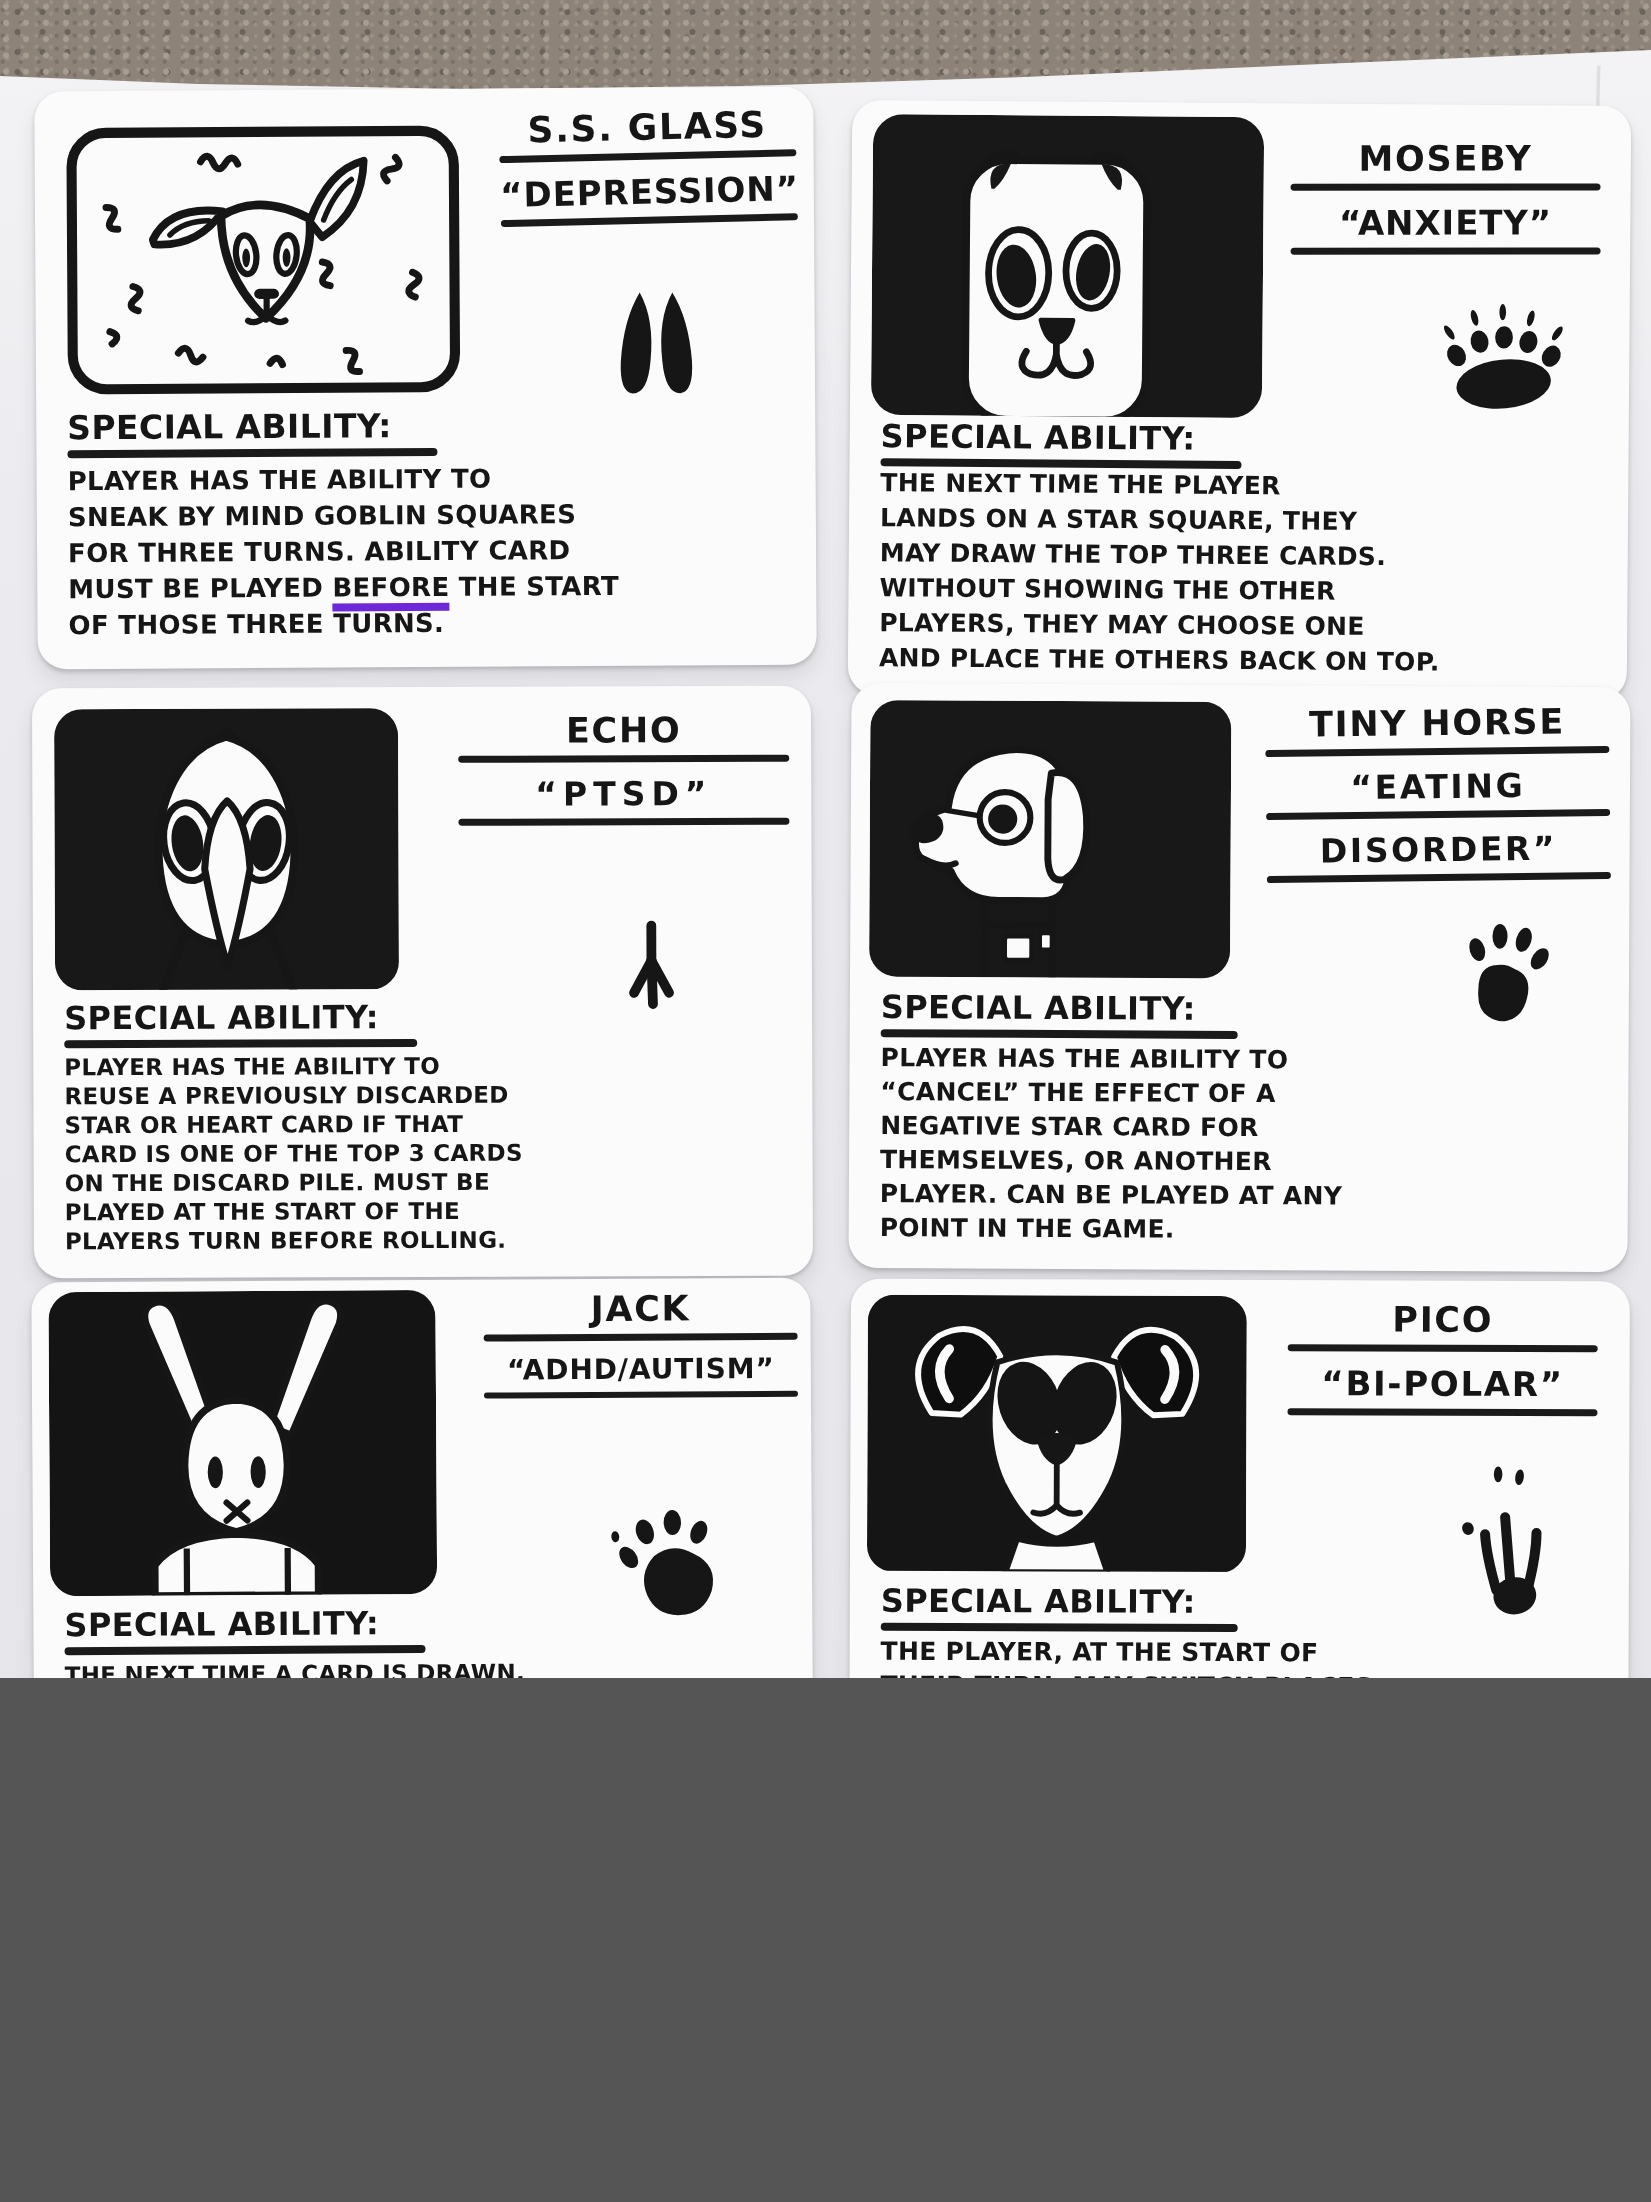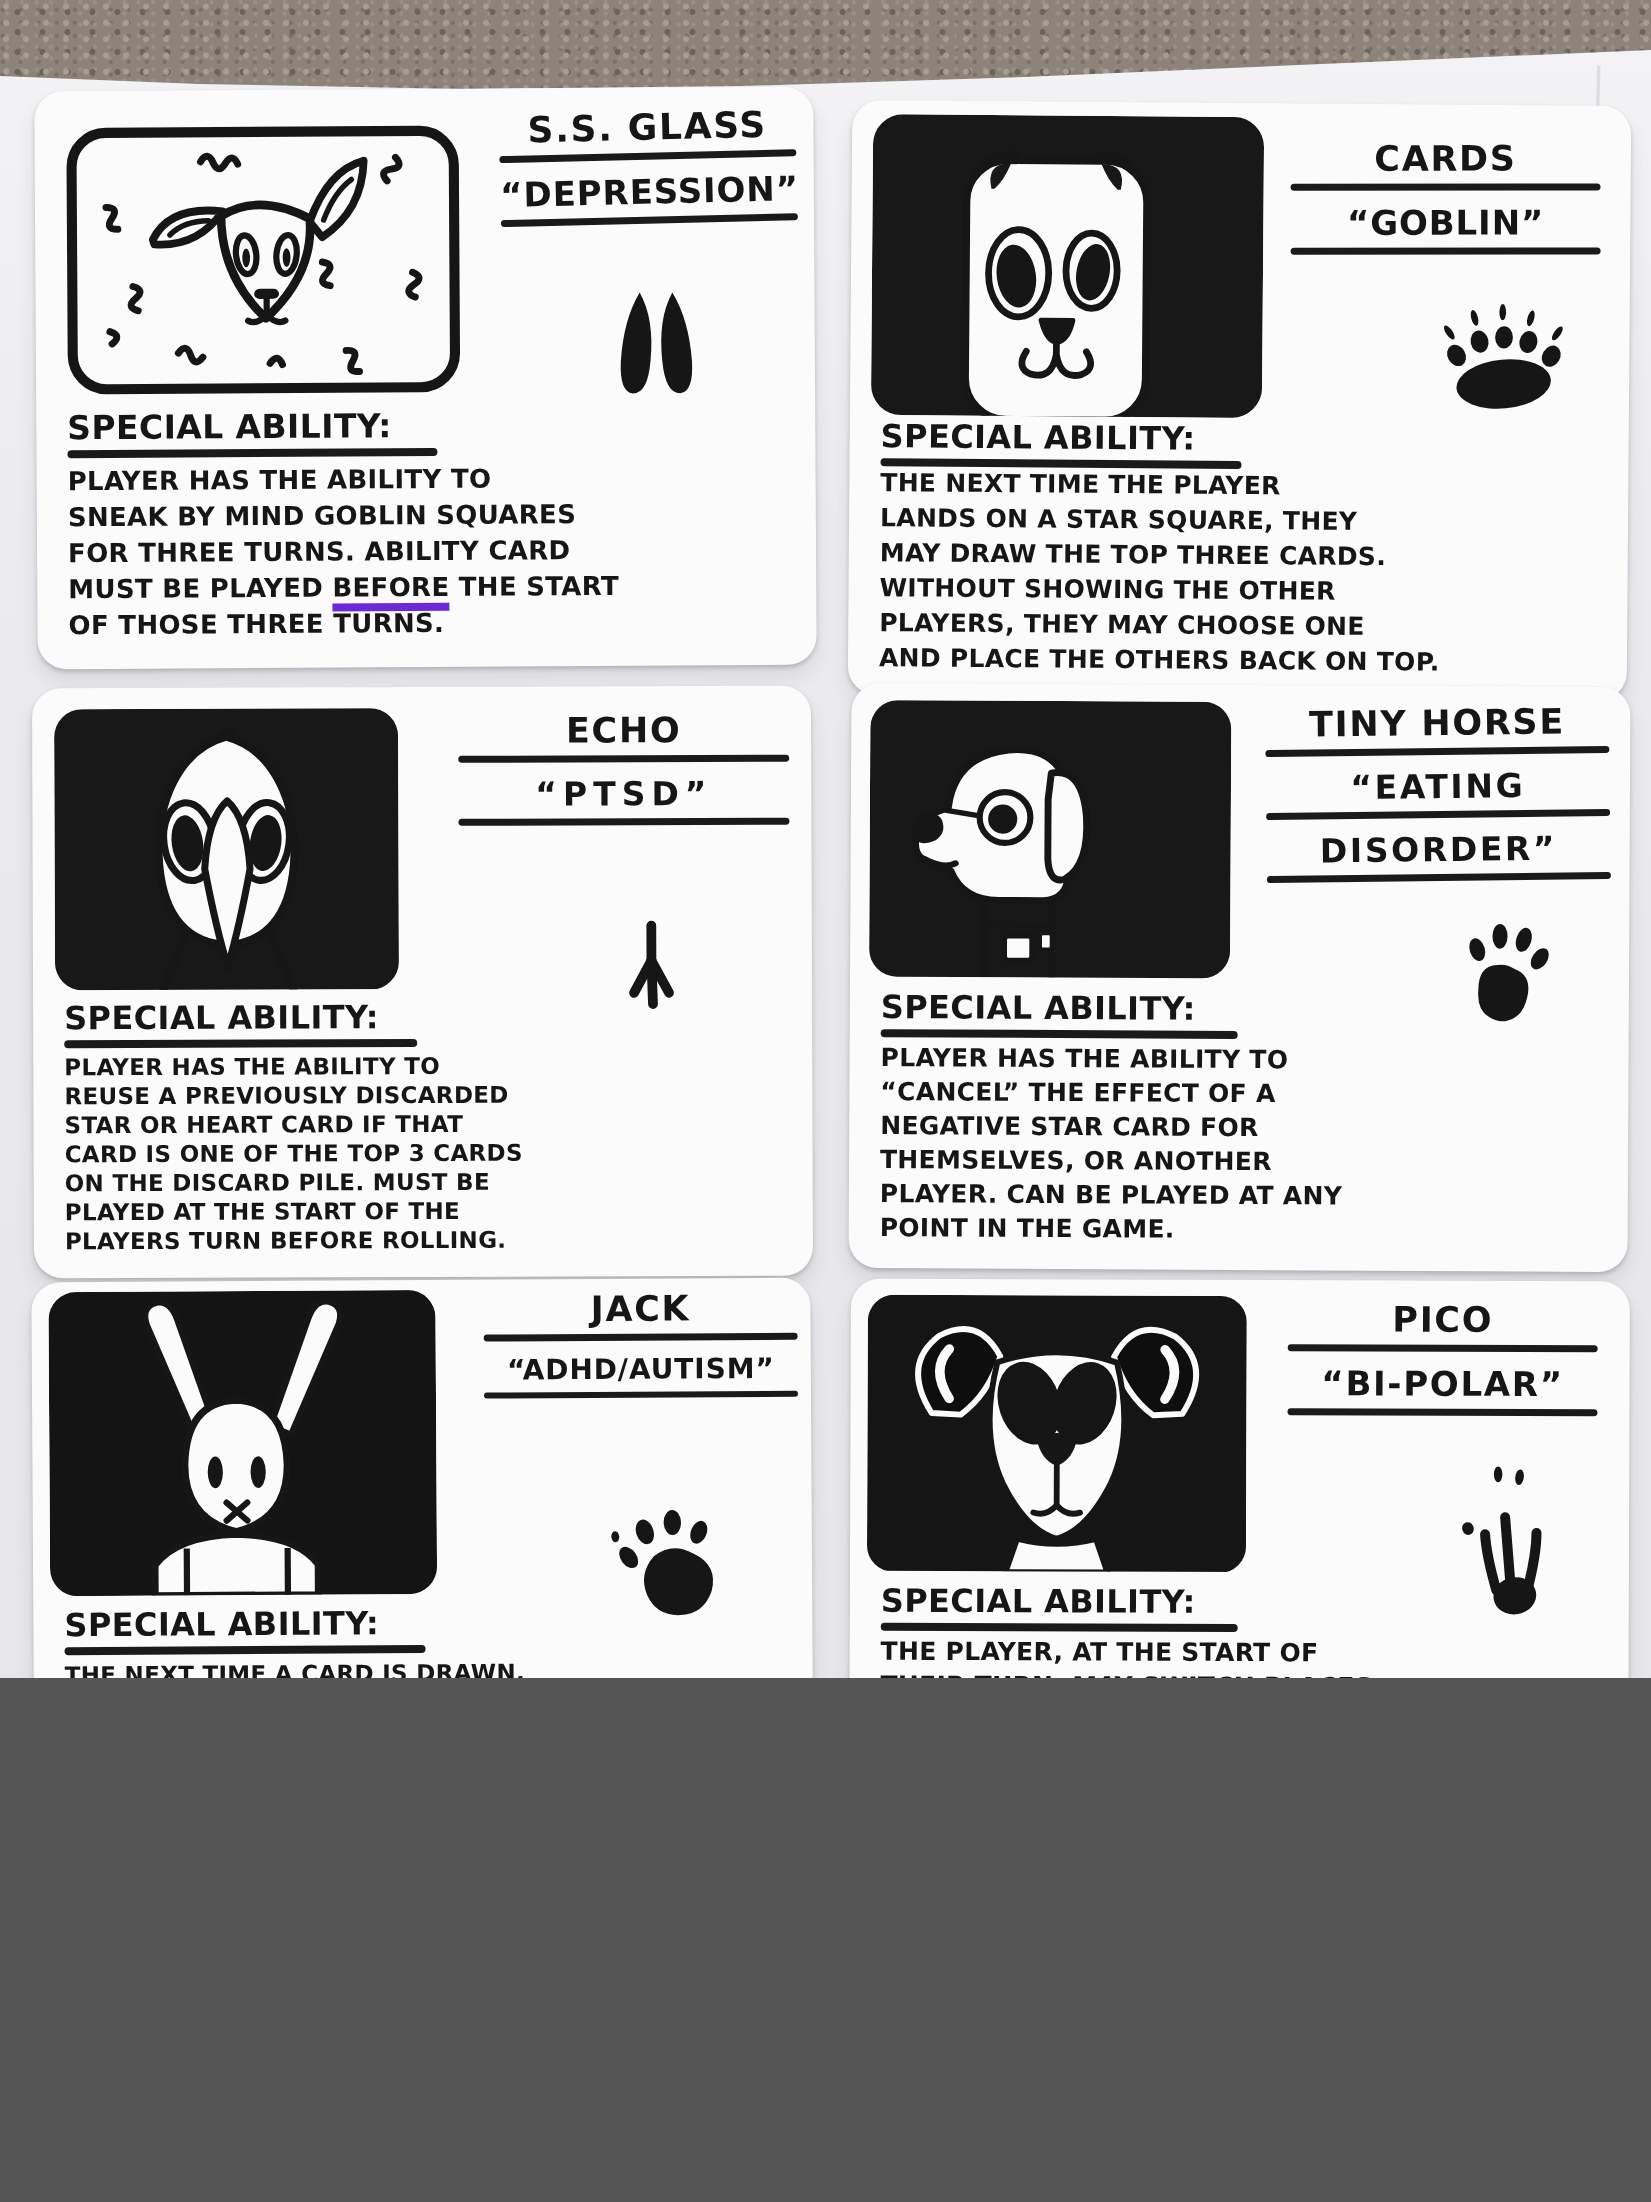--- a/index.html
+++ b/index.html
@@ -151,23 +151,23 @@
           <ellipse cx="195" cy="210" rx="40" ry="58" fill="none" stroke="#161616" stroke-width="9"></ellipse>
           <ellipse cx="192" cy="214" rx="26" ry="42" fill="#161616" transform="rotate(-8 192 214)"></ellipse>
           <ellipse cx="292" cy="206" rx="34" ry="50" fill="none" stroke="#161616" stroke-width="9"></ellipse>
           <ellipse cx="294" cy="208" rx="22" ry="38" fill="#161616" transform="rotate(10 294 208)"></ellipse>
           <path d="M225,272 L268,272 Q262,300 246,302 Q232,300 225,272 Z" fill="#161616" stroke="#161616" stroke-width="6" stroke-linejoin="round"></path>
           <path d="M246,302 L246,318 M246,318 Q240,352 212,344 Q192,336 206,314 M246,318 Q252,352 280,344 Q300,336 286,314" fill="none" stroke="#161616" stroke-width="9" stroke-linecap="round"></path>
         </g>
       </svg>
     </div>
     <div class="titlebox">
-      <span class="tline tname">CARDS</span>
-      <div class="uline"></div>
-      <span class="tline tquote">“GOBLIN”</span>
+      <span class="tline tname">MOSEBY</span>
+      <div class="uline"></div>
+      <span class="tline tquote">“ANXIETY”</span>
       <div class="uline"></div>
     </div>
     <div class="track" style="right:50px;top:179px;width:148px;">
       <svg width="148" viewBox="0 0 200 175">
         <ellipse cx="98" cy="135" rx="64" ry="33" fill="#161616" transform="rotate(-6 98 135)"></ellipse>
         <ellipse cx="34" cy="97" rx="12" ry="15" fill="#161616" transform="rotate(-30 34 97)"></ellipse>
         <ellipse cx="65" cy="78" rx="12" ry="15" fill="#161616" transform="rotate(-12 65 78)"></ellipse>
         <ellipse cx="98" cy="72" rx="12" ry="15" fill="#161616"></ellipse>
         <ellipse cx="131" cy="78" rx="12" ry="15" fill="#161616" transform="rotate(12 131 78)"></ellipse>
         <ellipse cx="162" cy="97" rx="12" ry="15" fill="#161616" transform="rotate(30 162 97)"></ellipse>

